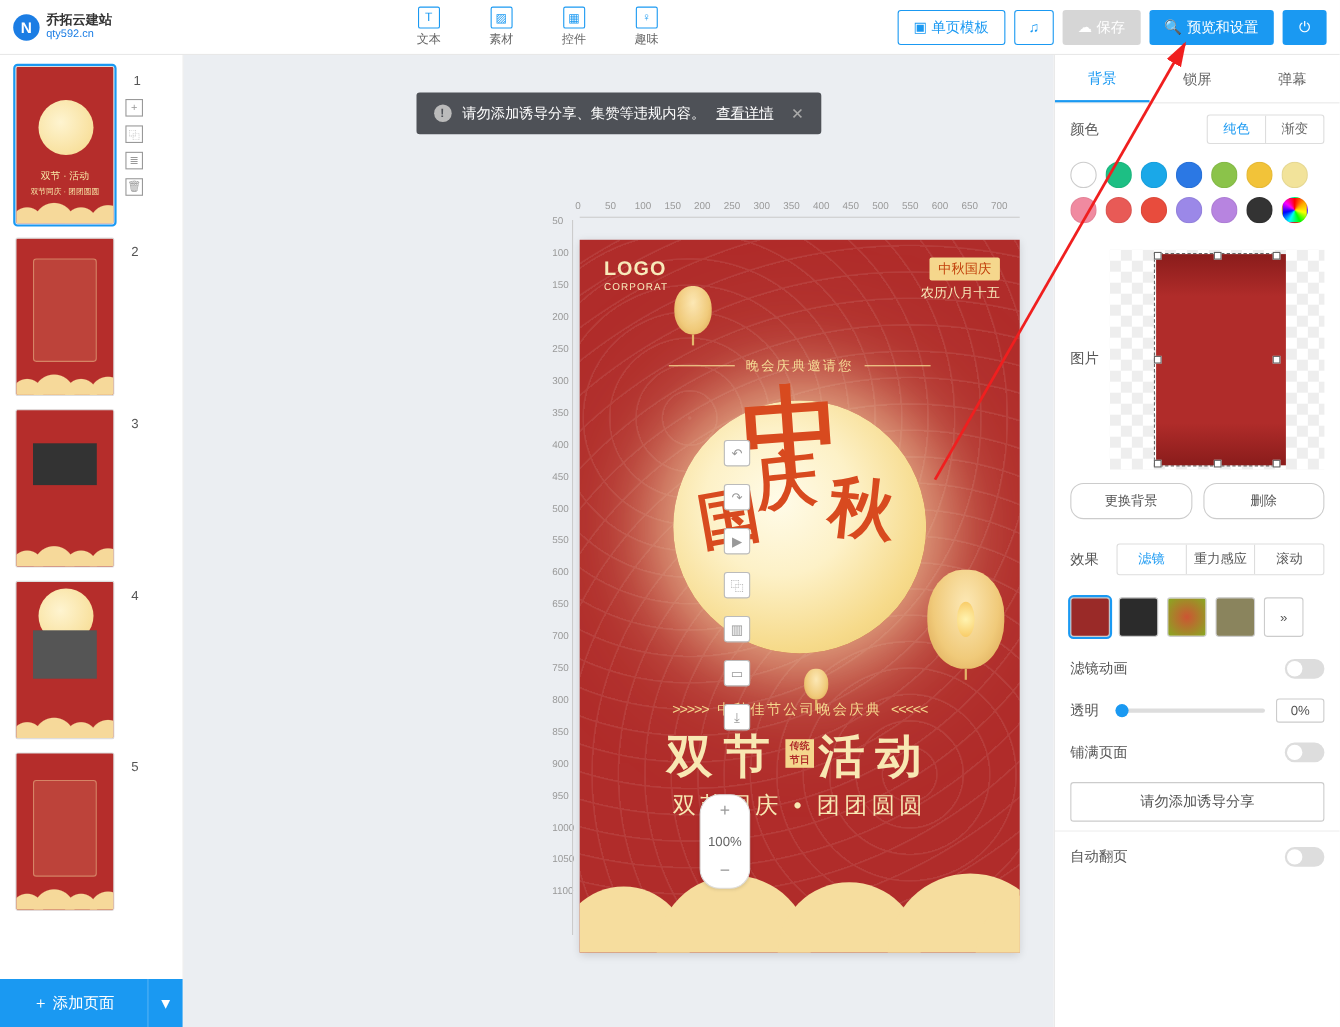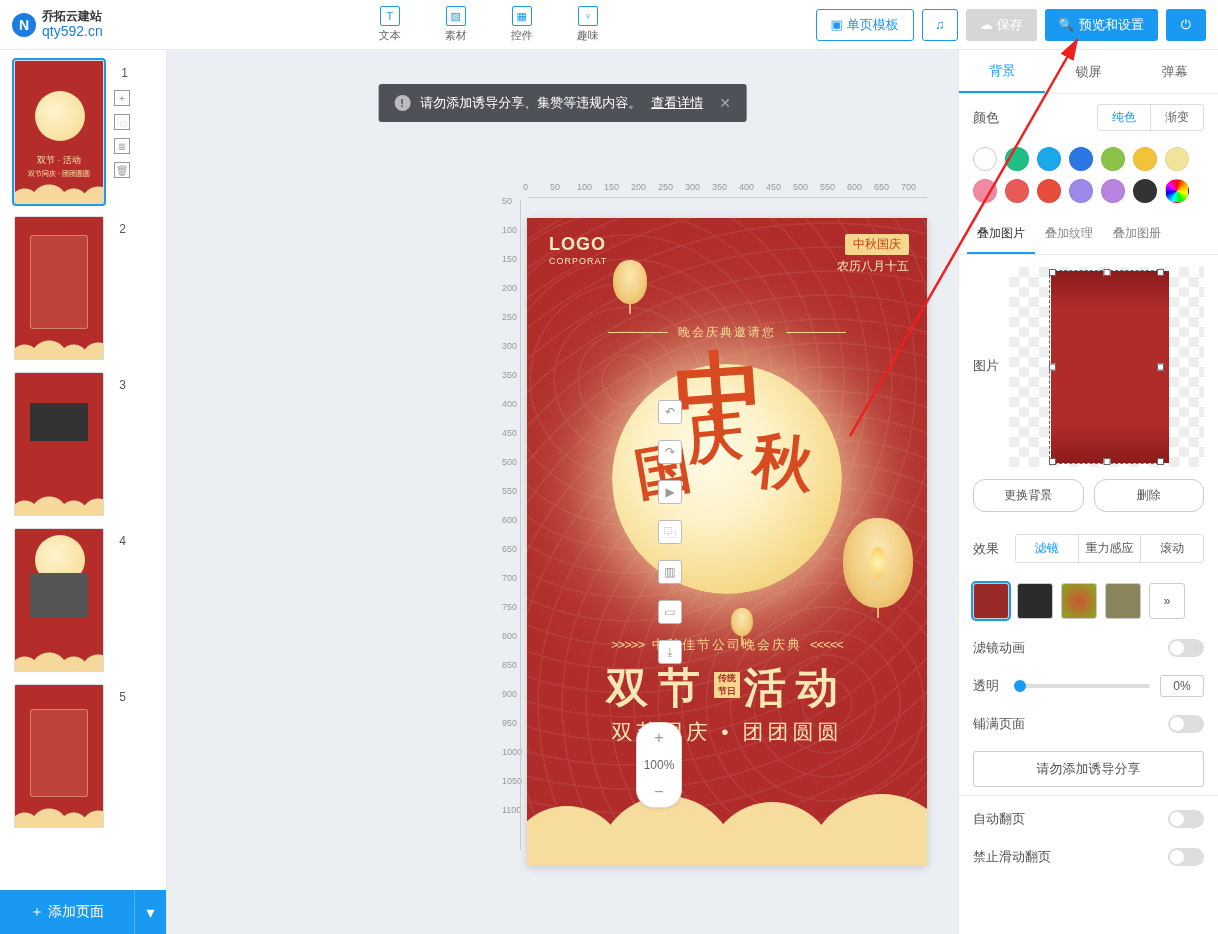--- a/index.html
+++ b/index.html
@@ -3,21 +3,21 @@
 <meta charset="utf-8">
 <style>
 * { margin: 0; padding: 0; box-sizing: border-box; font-family: "Microsoft YaHei", Arial, sans-serif; }
 body { background: #fff; overflow: hidden; width: 1218px; height: 934px; position: relative; }
 
 
 .header { height: 50px; border-bottom: 1px solid #e8e8e8; display: flex; align-items: center; padding: 0 12px; background: #fff; }
 .logo-area { display: flex; align-items: center; gap: 6px; width: 150px; }
 .logo-icon { width: 24px; height: 24px; border-radius: 50%; background: #1b7de4; display: flex; align-items: center; justify-content: center; color: #fff; font-weight: bold; font-size: 14px; }
 .logo-text { font-size: 12px; color: #333; font-weight: bold; line-height: 1.1; }
-.logo-sub { font-size: 14px; color: #1b7de4; }
+.logo-sub { font-size: 10px; color: #1b7de4; }
 .tool-group { display: flex; gap: 44px; margin: 0 auto; }
 .tool-item { display: flex; flex-direction: column; align-items: center; gap: 2px; cursor: pointer; }
 .tool-icon { width: 20px; height: 20px; border: 1.5px solid #1a99f2; border-radius: 2px; display: flex; align-items: center; justify-content: center; color: #1a99f2; font-size: 11px; }
 .tool-icon.blank { border-color: #1a99f2; }
 .tool-label { font-size: 11px; color: #666; }
 .header-right { display: flex; gap: 8px; align-items: center; }
 .btn { height: 32px; padding: 0 14px; border-radius: 3px; font-size: 13px; display: inline-flex; align-items: center; gap: 4px; cursor: pointer; border: 1px solid transparent; }
 .btn-outline { border-color: #1a99f2; color: #1a99f2; background: #fff; }
 .btn-icon-only { width: 36px; padding: 0; justify-content: center; }
 .btn-grey { background: #d6d6d6; color: #fff; border: none; }
@@ -410,25 +410,20 @@
       <div class="sw" style="background: rgb(242, 195, 57);"></div>
       <div class="sw" style="background: rgb(242, 227, 154);"></div>
       <div class="sw" style="background: rgb(240, 138, 160);"></div>
       <div class="sw" style="background: rgb(232, 90, 86);"></div>
       <div class="sw" style="background: rgb(232, 76, 61);"></div>
       <div class="sw" style="background: rgb(155, 136, 232);"></div>
       <div class="sw" style="background: rgb(183, 132, 224);"></div>
       <div class="sw" style="background: rgb(51, 51, 51);"></div>
       <div class="sw rainbow"></div>
     </div>
-  <div class="overlay-tabs">
-    <div class="active">叠加图片</div>
-    <div>叠加纹理</div>
-    <div>叠加图册</div>
-  </div>
   <div class="img-preview-row">
     <div class="rp-label" style="width:26px;margin-top:90px;">图片</div>
     <div class="checker">
       <div class="checker-inner"></div>
       <div class="handle hTL"></div>
         <div class="handle hT"></div>
         <div class="handle hTR"></div>
       <div class="handle hL"></div>
         <div class="handle hR"></div>
       <div class="handle hBL"></div>
@@ -467,17 +462,13 @@
   <div class="rp-row">
     <div>铺满页面</div>
     <div class="toggle"></div>
   </div>
   <div class="wide-btn">请勿添加诱导分享</div>
   <div class="divider"></div>
   <div class="rp-row">
     <div>自动翻页</div>
     <div class="toggle"></div>
   </div>
-  <div class="rp-row">
-    <div>禁止滑动翻页</div>
-    <div class="toggle"></div>
-  </div>
 </div>
 
 </body></html>

